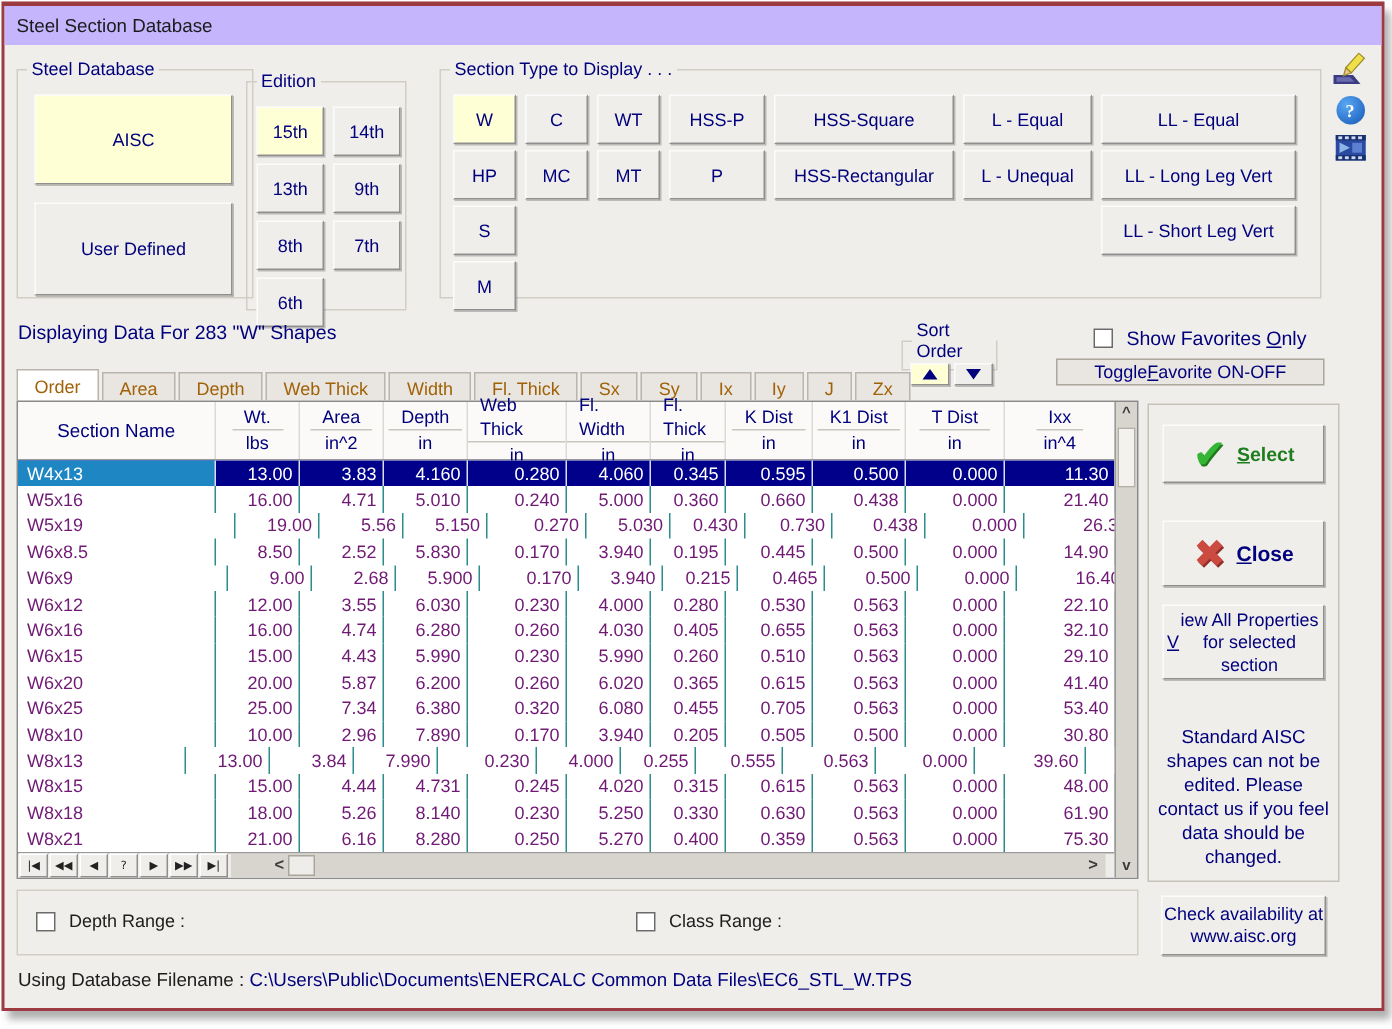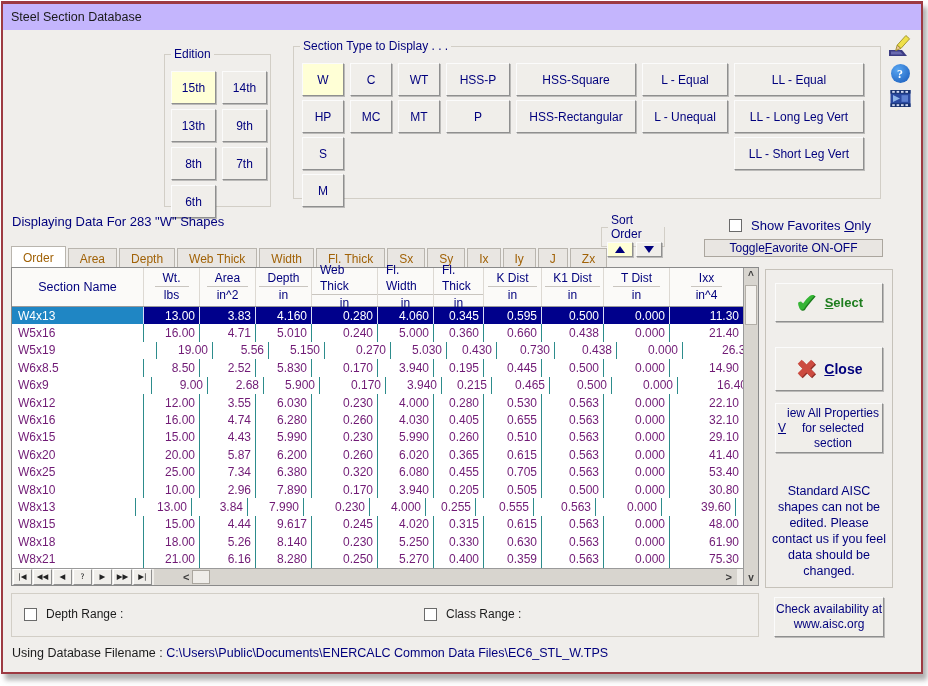--- a/index.html
+++ b/index.html
@@ -114,20 +114,25 @@
 </style>
 </head>
 <body>
 
 <div class="window">
   <div class="titlebar">
     <span>Steel Section Database</span>
   </div>
   <div class="content">
 
+    <fieldset class="grp steel-db">
+      <legend>Steel Database</legend>
+      <button type="button" class="btn sel aisc-btn">AISC</button>
+      <button type="button" class="btn userdef-btn">User Defined</button>
+    </fieldset>
 
     <fieldset class="grp edition">
       <legend>Edition</legend>
       <div class="ed-grid" id="edition-buttons">
           <button type="button" class="btn sel">15th</button>
           <button type="button" class="btn">14th</button>
           <button type="button" class="btn">13th</button>
           <button type="button" class="btn">9th</button>
           <button type="button" class="btn">8th</button>
           <button type="button" class="btn">7th</button>
@@ -411,37 +416,37 @@
               <div class="c cnum" style="width: 56px;">7.890</div>
               <div class="c cnum" style="width: 66px;">0.170</div>
               <div class="c cnum" style="width: 56px;">3.940</div>
               <div class="c cnum" style="width: 50px;">0.205</div>
               <div class="c cnum" style="width: 58px;">0.505</div>
               <div class="c cnum" style="width: 62px;">0.500</div>
               <div class="c cnum" style="width: 66px;">0.000</div>
               <div class="c cnum" style="width: 74px;">30.80</div>
             </div>
             <div class="grow">
-              <div class="c cname" style="width: 124px;">W8x13</div>
+              <div class="c cname" style="width: 112px;">W8x13</div>
               <div class="c cnum" style="width: 56px;">13.00</div>
               <div class="c cnum" style="width: 56px;">3.84</div>
               <div class="c cnum" style="width: 56px;">7.990</div>
               <div class="c cnum" style="width: 66px;">0.230</div>
               <div class="c cnum" style="width: 56px;">4.000</div>
               <div class="c cnum" style="width: 50px;">0.255</div>
               <div class="c cnum" style="width: 58px;">0.555</div>
               <div class="c cnum" style="width: 62px;">0.563</div>
               <div class="c cnum" style="width: 66px;">0.000</div>
               <div class="c cnum" style="width: 74px;">39.60</div>
             </div>
             <div class="grow">
               <div class="c cname" style="width: 132px;">W8x15</div>
               <div class="c cnum" style="width: 56px;">15.00</div>
               <div class="c cnum" style="width: 56px;">4.44</div>
-              <div class="c cnum" style="width: 56px;">9.617</div>
+              <div class="c cnum" style="width: 56px;">4.731</div>
               <div class="c cnum" style="width: 66px;">0.245</div>
               <div class="c cnum" style="width: 56px;">4.020</div>
               <div class="c cnum" style="width: 50px;">0.315</div>
               <div class="c cnum" style="width: 58px;">0.615</div>
               <div class="c cnum" style="width: 62px;">0.563</div>
               <div class="c cnum" style="width: 66px;">0.000</div>
               <div class="c cnum" style="width: 74px;">48.00</div>
             </div>
             <div class="grow">
               <div class="c cname" style="width: 132px;">W8x18</div>

